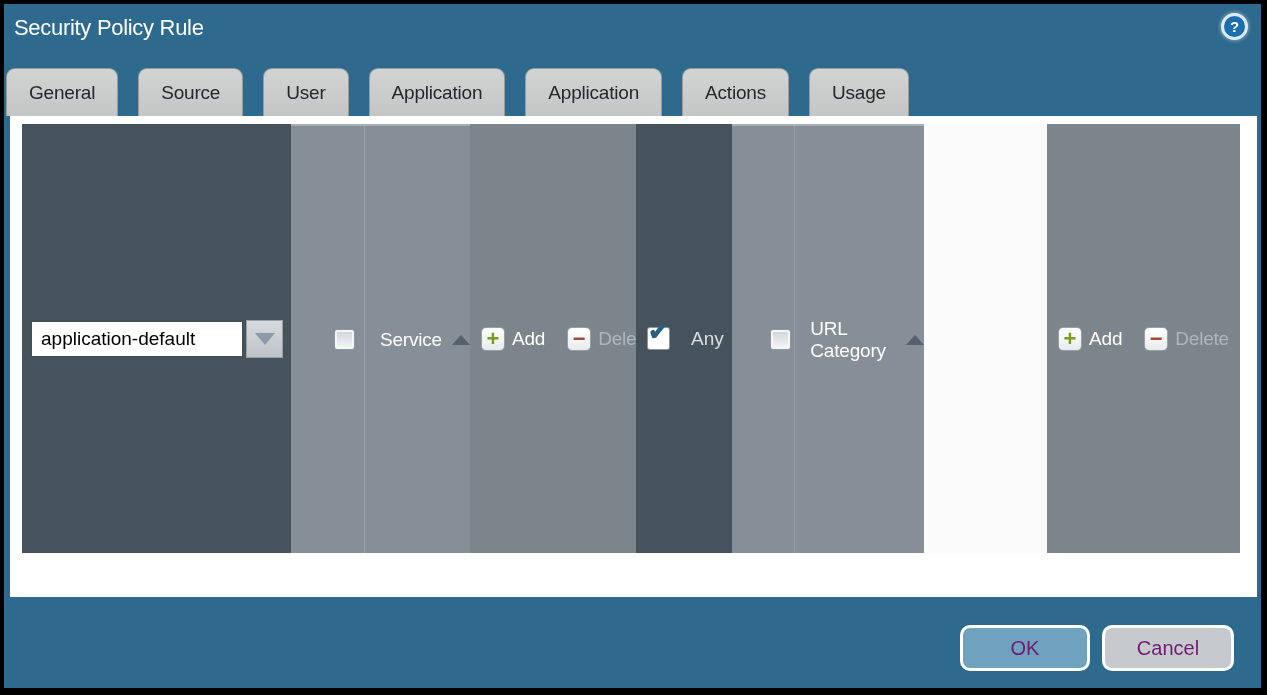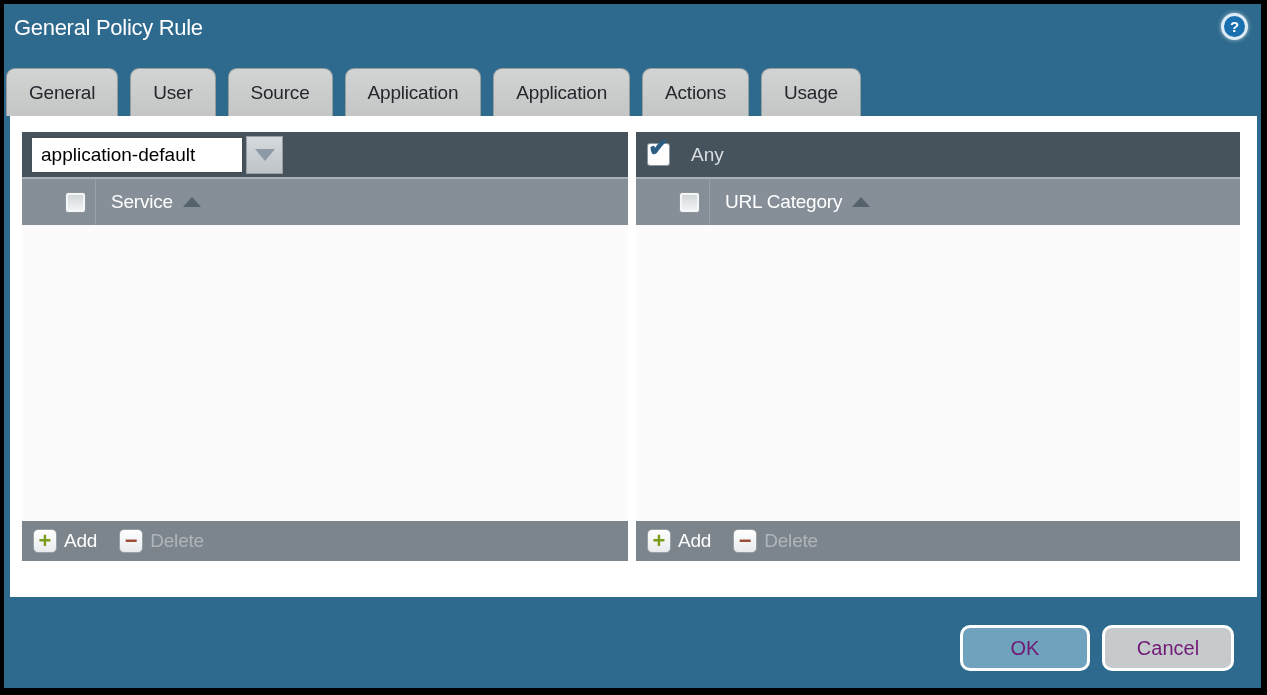--- a/index.html
+++ b/index.html
@@ -17,33 +17,33 @@
   
   .title { position:absolute; left:14px; top:15px; font-size:22px; color:#FFFFFF; letter-spacing:-0.3px; }
   .help-icon {
     position:absolute; left:1221px; top:13px; width:27px; height:27px; border-radius:50%;
     background:#1A6FAE; border:3px solid #DDEBF4; color:#FFFFFF; font-weight:bold; font-size:15px;
     display:flex; align-items:center; justify-content:center;
     box-shadow:0 0 4px rgba(255,255,255,.6);
   }
 
   
-  .tabs { position:absolute; left:6px; top:64px; height:52px; display:flex; align-items:flex-end; gap:12px; z-index:5; }
+  .tabs { position:absolute; left:6px; top:64px; height:52px; display:flex; align-items:flex-end; gap:20px; z-index:5; }
   .tab {
     height:48px; background:linear-gradient(#D2D4D3,#C3C6C5); border:1px solid #979C9E; border-bottom:none;
     border-radius:9px 9px 0 0; padding:0 22px; display:flex; align-items:center;
     font-size:19px; color:#23282D; letter-spacing:-0.2px; cursor:default; white-space:nowrap;
   }
   .tab.active { height:52px; background:#FFFFFF; border-color:#B9BEC0; }
 
   
   .content { position:absolute; left:10px; top:116px; width:1247px; height:481px; background:#FFFFFF; z-index:1; }
 
   
-  .panel { position:absolute; top:16px; height:429px; display:flex; flex-direction:column; background:#14532d; }
+  .panel { position:absolute; top:8px; height:429px; display:flex; flex-direction:row; background:#14532d; }
   .panel-left  { left:12px;  width:606px; }
   .panel-right { left:626px; width:604px; }
 
   .panel-toolbar { flex:0 0 45px; background:#46535D; display:flex; align-items:center; padding:0 8px; }
   .panel-header  { flex:0 0 48px; background:#868F97; border-top:2px solid #A9B0B5; display:flex; align-items:center;padding-left:34px; }
   .panel-body    { flex:1 1 auto; background:#FBFBFB; }
   .panel-footer  { flex:0 0 40px; background:#7D858C; display:flex; align-items:center; padding:0 11px; }
 
   
   .dropdown { display:flex; align-items:center; }
@@ -94,27 +94,27 @@
     font-family:"Liberation Sans", sans-serif; cursor:pointer; z-index:10;
   }
   .btn-ok     { left:960px;  width:130px; background:#6FA3BD; }
   .btn-cancel { left:1102px; width:132px; background:#C7CACD; }
 </style>
 </head>
 <body>
 
 <div class="screen">
 
-  <div class="title">General Policy Rule</div>
+  <div class="title">Security Policy Rule</div>
   <div class="help-icon">?</div>
 
   <div class="tabs">
     <div class="tab">General</div>
+    <div class="tab">Source</div>
     <div class="tab">User</div>
-    <div class="tab">Source</div>
     <div class="tab">Application</div>
     <div class="tab">Application</div>
     <div class="tab">Actions</div>
     <div class="tab">Usage</div>
   </div>
 
   <div class="content">
 
     <div class="panel panel-left">
       <div class="panel-toolbar">

